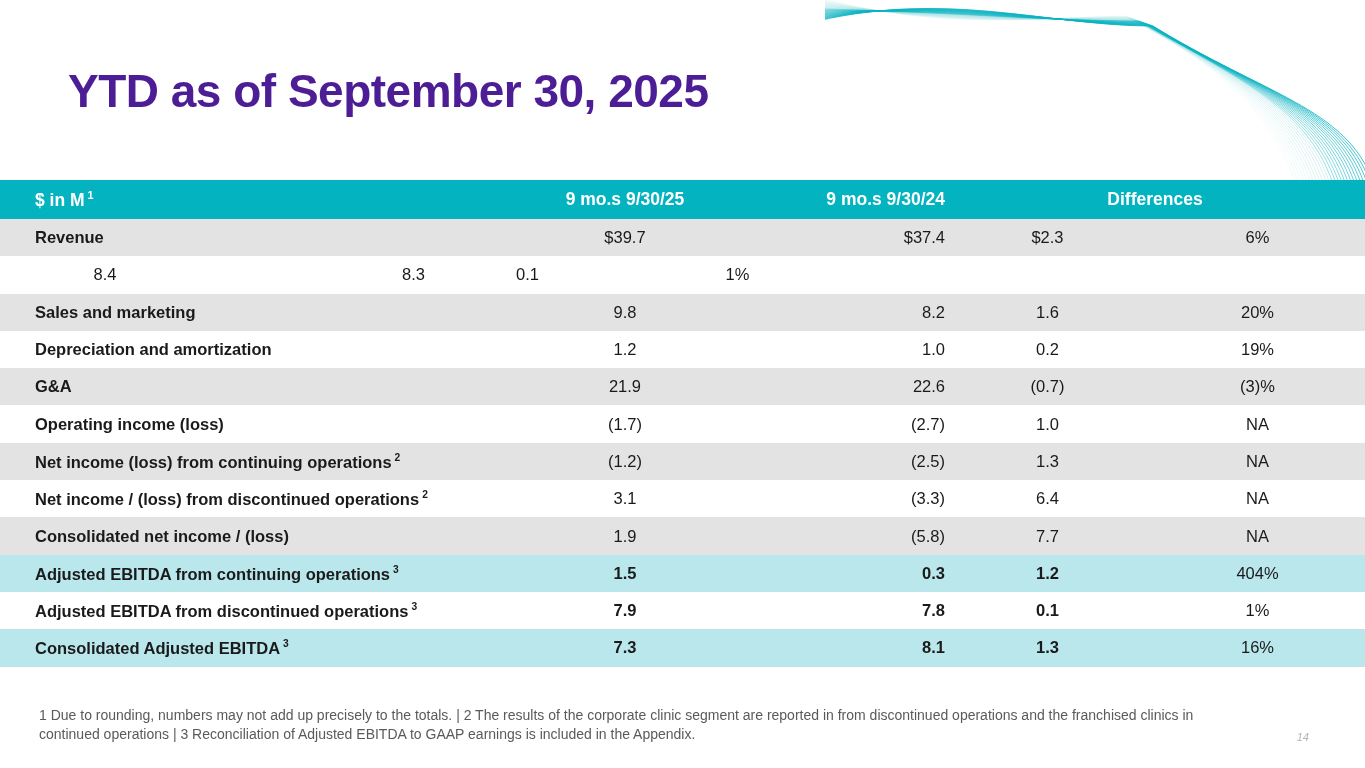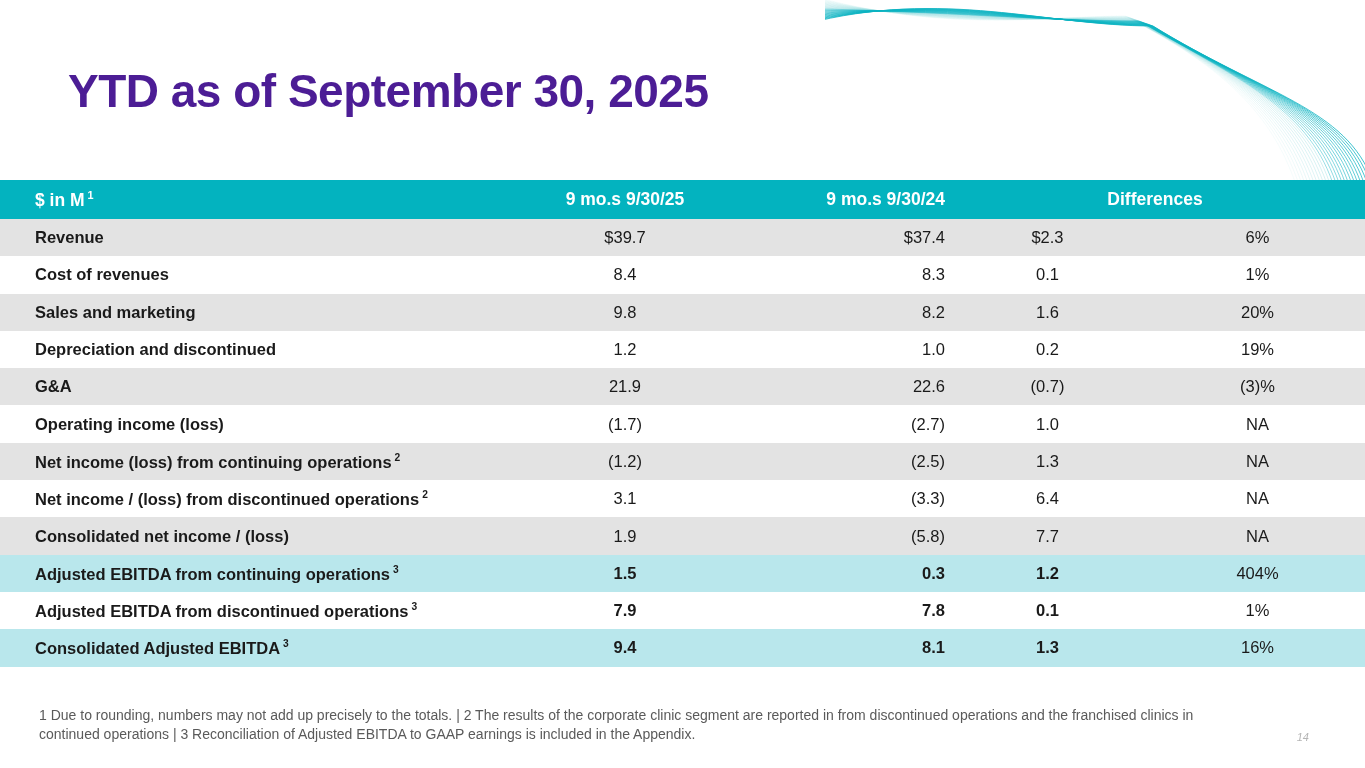--- a/index.html
+++ b/index.html
@@ -143,35 +143,34 @@
 
   <div id="rows-container">
       <div class="row data-row row-grey">
         <div class="c-label"><span>Revenue</span></div>
         <div class="c-v1">$39.7</div>
         <div class="c-v2">$37.4</div>
         <div class="c-v3">$2.3</div>
         <div class="c-v4">6%</div>
       </div>
       <div class="row data-row row-white">
-        <div class="c-label"><span>Cost of revenues</span></div>
         <div class="c-v1">8.4</div>
         <div class="c-v2">8.3</div>
         <div class="c-v3">0.1</div>
         <div class="c-v4">1%</div>
       </div>
       <div class="row data-row row-grey">
         <div class="c-label"><span>Sales and marketing</span></div>
         <div class="c-v1">9.8</div>
         <div class="c-v2">8.2</div>
         <div class="c-v3">1.6</div>
         <div class="c-v4">20%</div>
       </div>
       <div class="row data-row row-white">
-        <div class="c-label"><span>Depreciation and discontinued</span></div>
+        <div class="c-label"><span>Depreciation and amortization</span></div>
         <div class="c-v1">1.2</div>
         <div class="c-v2">1.0</div>
         <div class="c-v3">0.2</div>
         <div class="c-v4">19%</div>
       </div>
       <div class="row data-row row-grey">
         <div class="c-label"><span>G&amp;A</span></div>
         <div class="c-v1">21.9</div>
         <div class="c-v2">22.6</div>
         <div class="c-v3">(0.7)</div>
@@ -214,21 +213,21 @@
       </div>
       <div class="row data-row row-white">
         <div class="c-label"><span>Adjusted EBITDA from discontinued operations</span><sup>3</sup></div>
         <div class="c-v1 bold-val">7.9</div>
         <div class="c-v2 bold-val">7.8</div>
         <div class="c-v3 bold-val">0.1</div>
         <div class="c-v4">1%</div>
       </div>
       <div class="row data-row row-hl">
         <div class="c-label"><span>Consolidated Adjusted EBITDA</span><sup>3</sup></div>
-        <div class="c-v1 bold-val">9.4</div>
+        <div class="c-v1 bold-val">7.3</div>
         <div class="c-v2 bold-val">8.1</div>
         <div class="c-v3 bold-val">1.3</div>
         <div class="c-v4">16%</div>
       </div>
     </div>
 
 </div>
 
 <div id="footnotes">1 Due to rounding, numbers may not add up precisely to the totals. | 2 The results of the corporate clinic segment are reported in from discontinued operations and the franchised clinics in continued operations | 3 Reconciliation of Adjusted EBITDA to GAAP earnings is included in the Appendix.</div>
 <div id="page-number">14</div>

